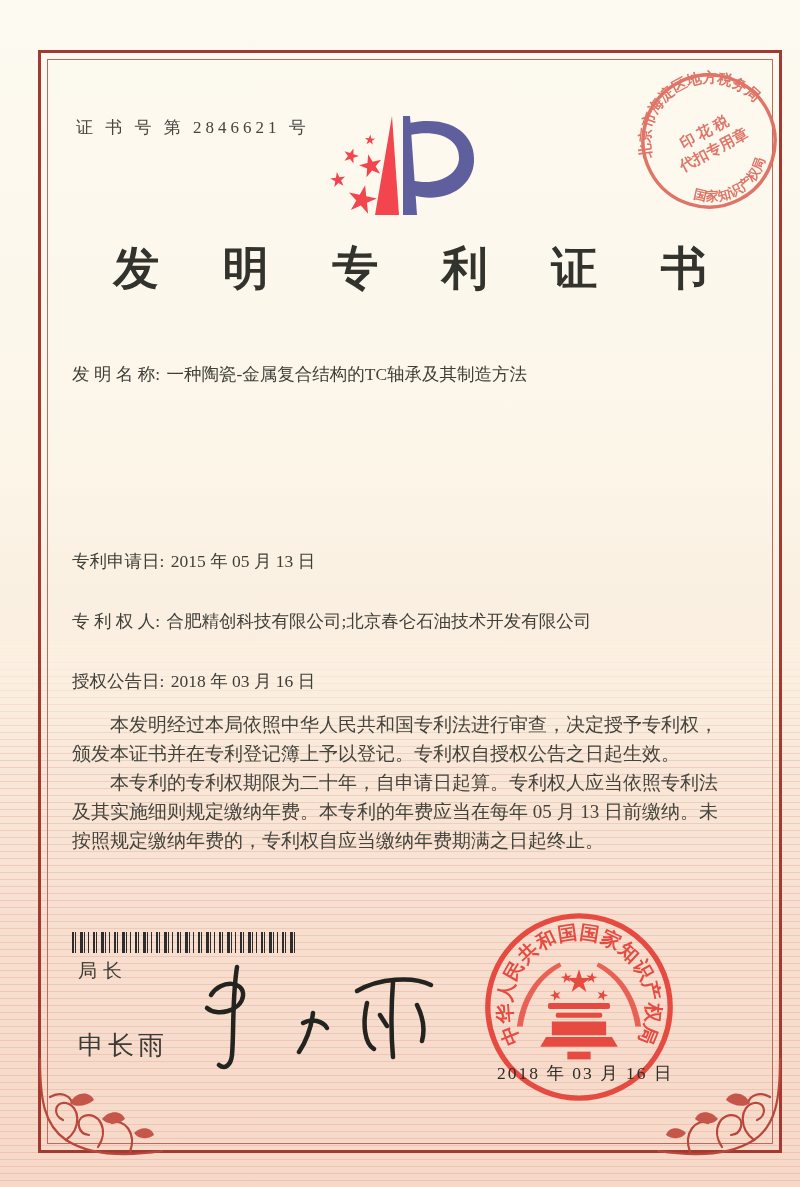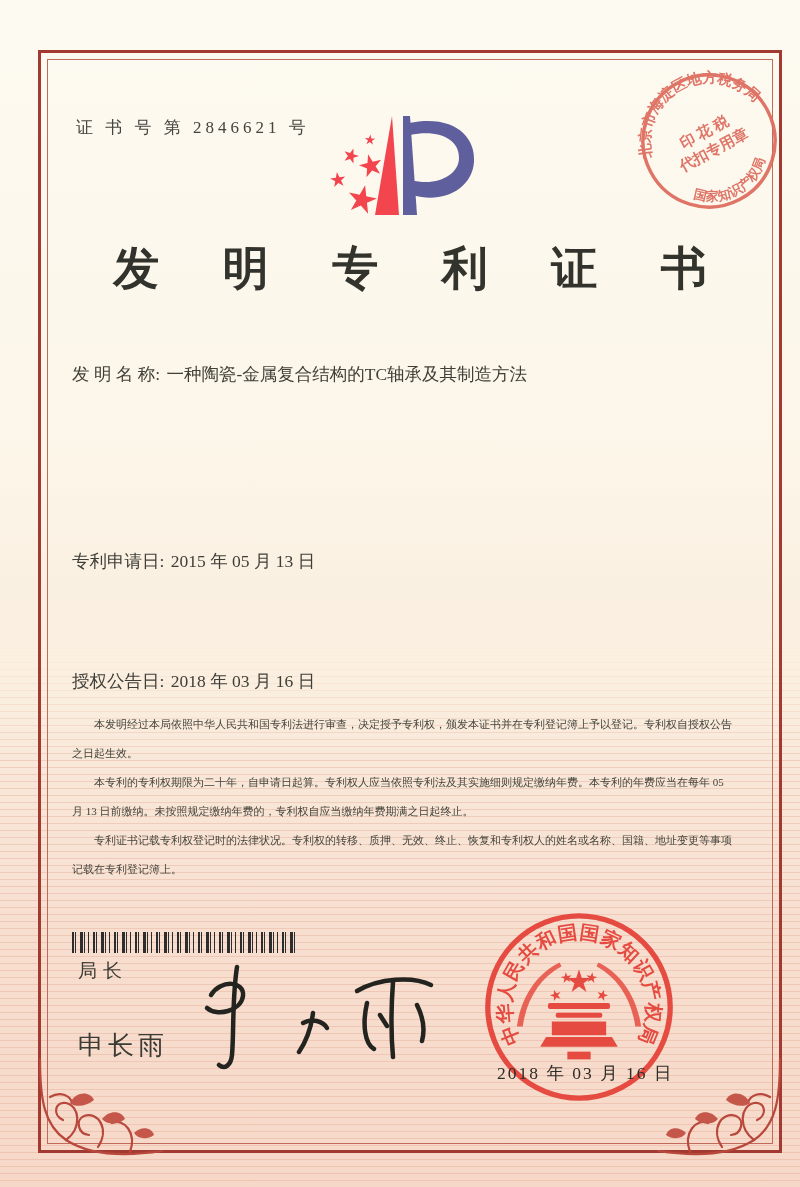--- a/index.html
+++ b/index.html
@@ -19,21 +19,21 @@
   .frame-outer{position:absolute;top:50px;left:38px;right:38px;bottom:34px;border:3px solid #a23a31;}
   .frame-inner{position:absolute;top:59px;left:47px;right:47px;bottom:43px;border:1px solid #c06a5e;}
   .cert-number{position:absolute;left:76px;top:116px;font-size:17px;letter-spacing:4px;color:#45443e;}
   .logo{position:absolute;left:298px;top:80px;}
   .tax-stamp{position:absolute;left:634px;top:66px;transform:rotate(-28deg);opacity:.92;}
   .title{position:absolute;left:0;top:238px;width:100%;text-align:center;
     font-size:46px;font-weight:600;letter-spacing:26px;text-indent:26px;color:#33332d;}
   .field{position:absolute;left:72px;width:668px;font-size:17.5px;color:#3f3e37;white-space:nowrap;}
   .field .lbl{display:inline-block;}
   .field .val{display:inline-block;margin-left:2px;}
-  .paras{position:absolute;left:72px;top:710px;width:662px;font-size:11px;line-height:29px;color:#45443c;}
+  .paras{position:absolute;left:72px;top:710px;width:662px;font-size:19px;line-height:29px;color:#45443c;}
   .paras p{margin:0;text-indent:2em;}
   .barcode{position:absolute;left:72px;top:932px;width:224px;height:21px;
     background:repeating-linear-gradient(90deg,#2d2d2d 0 2px,transparent 2px 3px,#2d2d2d 3px 4px,transparent 4px 8px,#2d2d2d 8px 11px,transparent 11px 12px,#2d2d2d 12px 13px,transparent 13px 16px,#2d2d2d 16px 17px,transparent 17px 21px);}
   .issuer-title{position:absolute;left:78px;top:958px;font-size:19px;letter-spacing:6px;color:#3c3b35;}
   .issuer-name{position:absolute;left:78px;top:1028px;font-size:26px;letter-spacing:4px;color:#3c3b35;}
   .signature{position:absolute;left:185px;top:955px;}
   .seal{position:absolute;left:482px;top:910px;opacity:.95;}
   .seal-date{position:absolute;left:497px;top:1061px;font-size:17.5px;letter-spacing:2px;color:#2e2d28;}
   .corner{position:absolute;bottom:30px;}
   .corner.left{left:36px;}
@@ -116,29 +116,32 @@
   <div class="title">发 明 专 利 证 书</div>
 
   <div class="field" style="top:362px">
     <span class="lbl">发 明 名 称:</span>
     <span class="val">一种陶瓷-金属复合结构的TC轴承及其制造方法</span>
   </div>
   <div class="field" style="top:549px">
     <span class="lbl">专利申请日:</span>
     <span class="val">2015 年 05 月 13 日</span>
   </div>
+  <div class="field" style="top:609px">
+    <span class="lbl">专 利 权 人:</span>
+    <span class="val">合肥精创科技有限公司;北京春仑石油技术开发有限公司</span>
+  </div>
   <div class="field" style="top:669px">
     <span class="lbl">授权公告日:</span>
     <span class="val">2018 年 03 月 16 日</span>
   </div>
 
   <div class="paras">
     <p>本发明经过本局依照中华人民共和国专利法进行审查，决定授予专利权，颁发本证书并在专利登记簿上予以登记。专利权自授权公告之日起生效。</p>
     <p>本专利的专利权期限为二十年，自申请日起算。专利权人应当依照专利法及其实施细则规定缴纳年费。本专利的年费应当在每年 05 月 13 日前缴纳。未按照规定缴纳年费的，专利权自应当缴纳年费期满之日起终止。</p>
-    <p>专利证书记载专利权登记时的法律状况。专利权的转移、质押、无效、终止、恢复和专利权人的姓名或名称、国籍、地址变更等事项记载在专利登记簿上。</p>
   </div>
 
   <div class="barcode"></div>
 
   <div class="issuer-title">局长</div>
   <div class="issuer-name">申长雨</div>
 
   <svg class="signature" width="280" height="118" viewBox="0 0 280 118">
     <g fill="none" stroke="#23231f" stroke-width="4.5" stroke-linecap="round">
       <path d="M52,12 C47,44 49,78 47,100 C46,110 40,115 34,110"></path>

